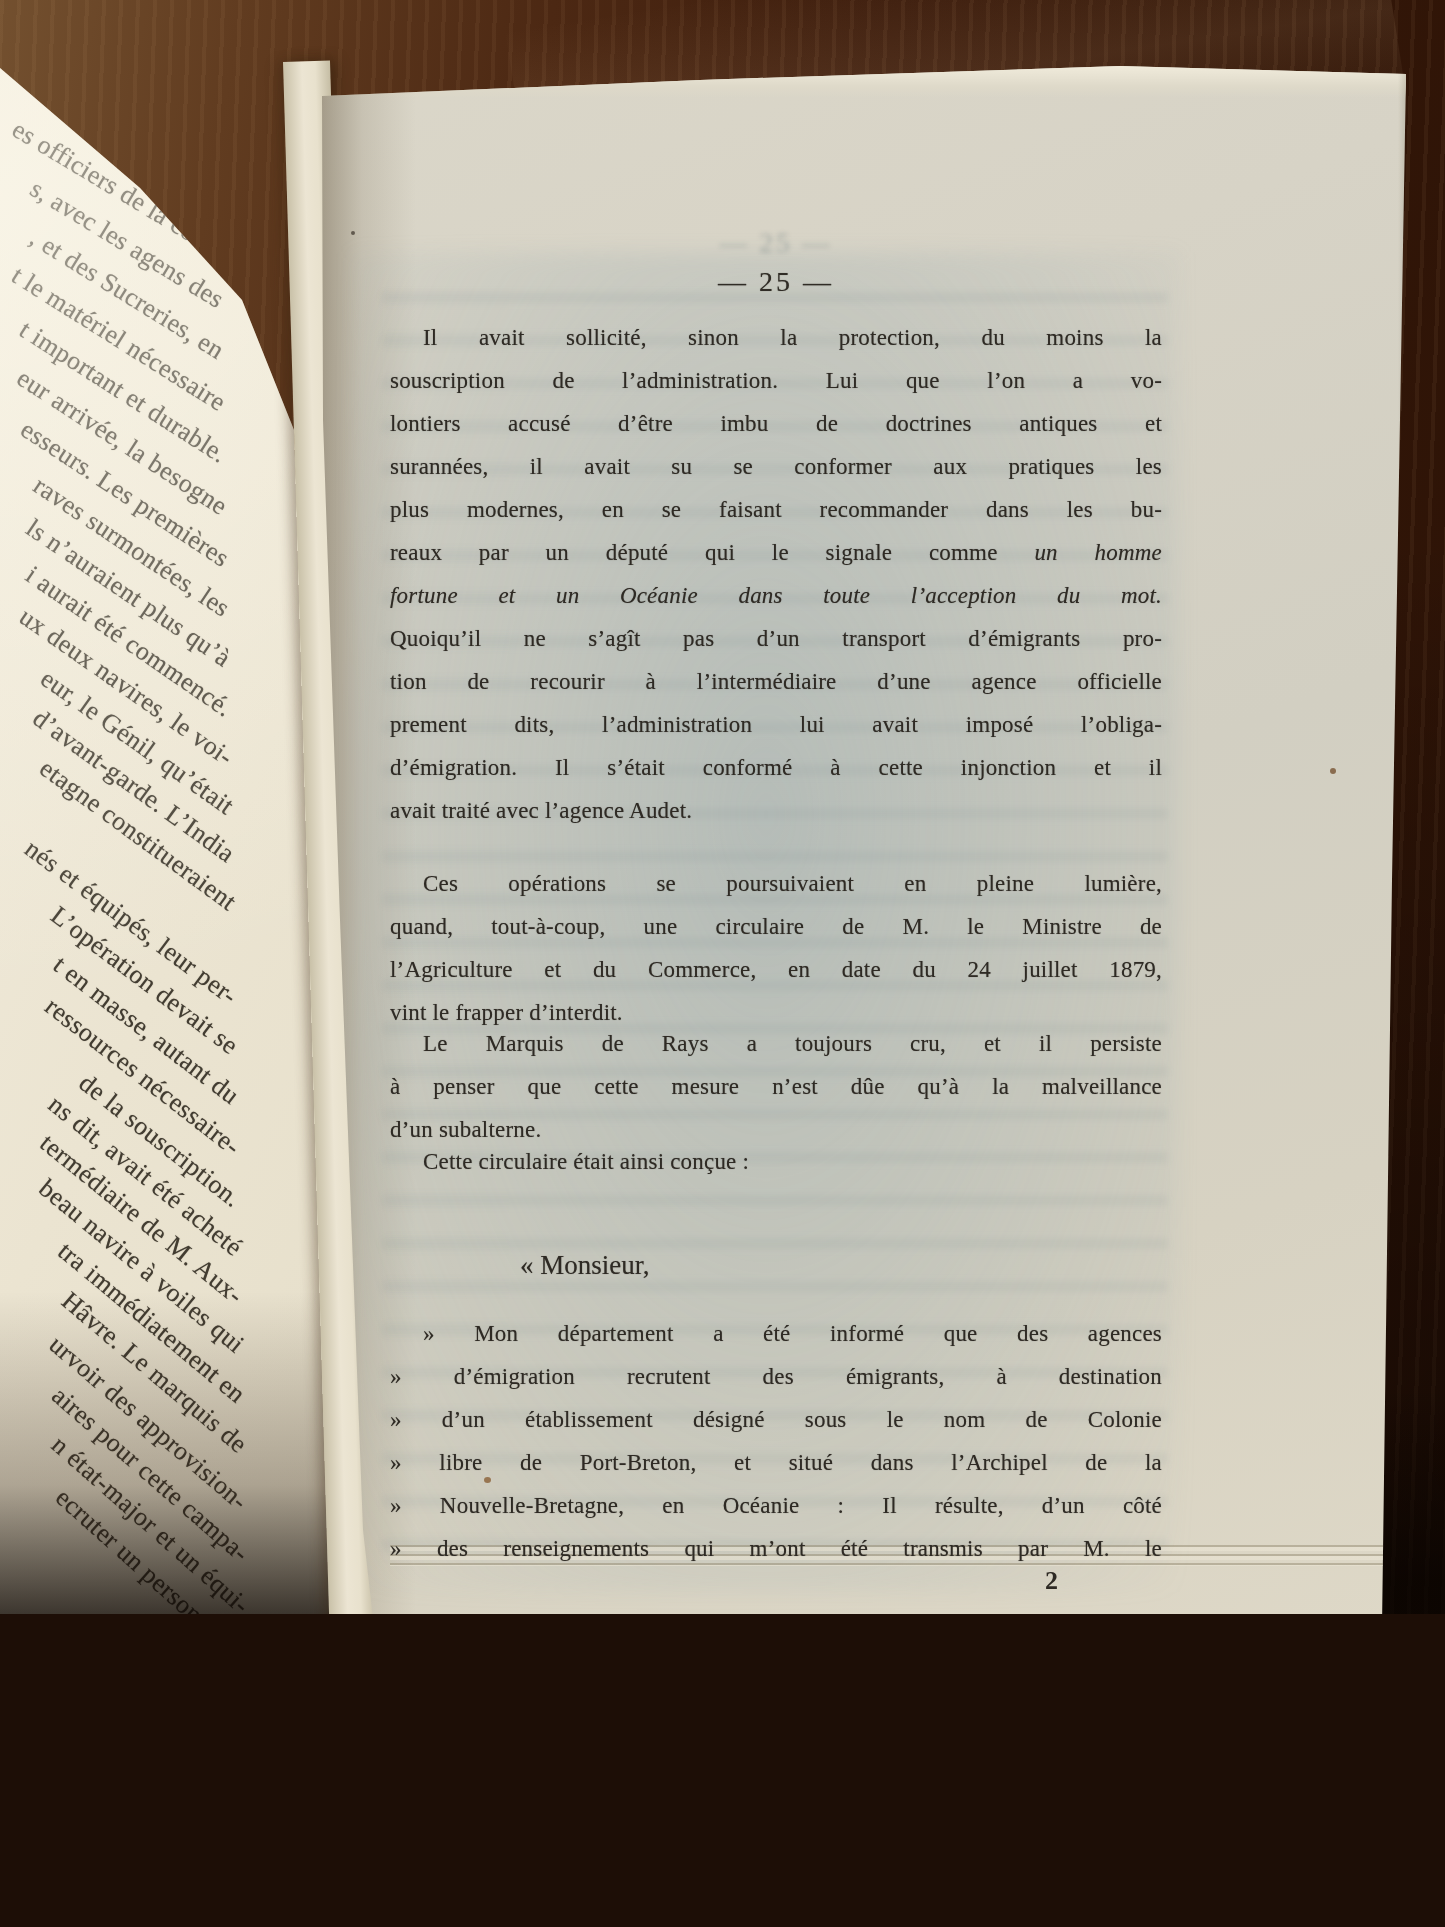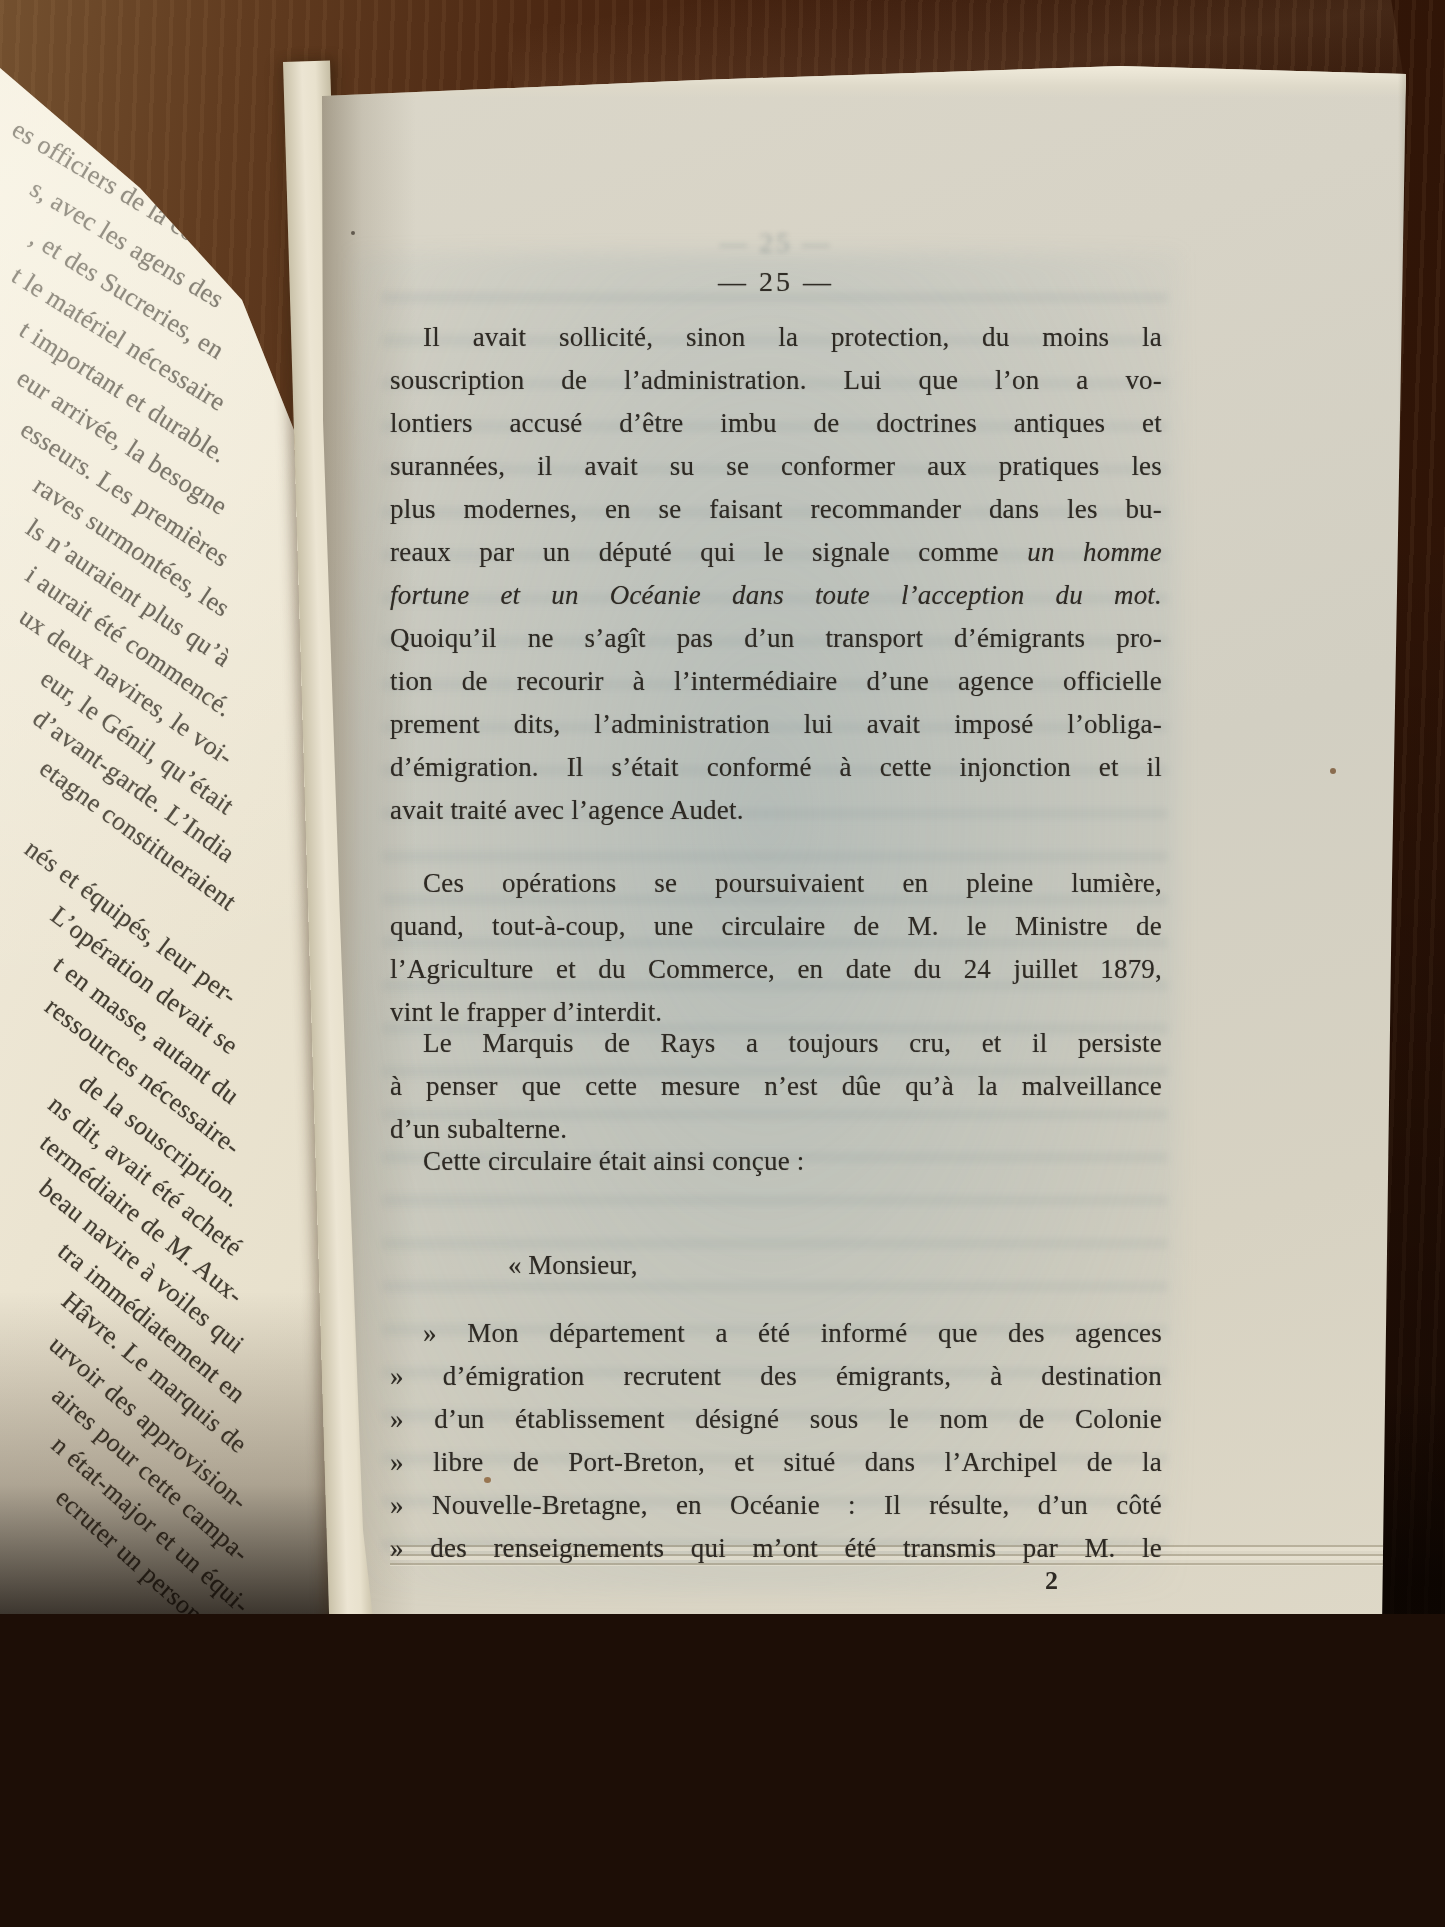--- a/index.html
+++ b/index.html
@@ -50,26 +50,26 @@
   .ghosts{position:absolute;left:382px;top:292px;width:786px;height:1270px;
         background:repeating-linear-gradient(180deg,rgba(104,124,131,0.17) 0 11px,rgba(104,124,131,0.02) 11px 43px);
         filter:blur(3px);opacity:0.55;}
   .ghost-num{position:absolute;left:390px;top:228px;width:772px;text-align:center;
         font-size:27px;color:rgba(104,122,126,0.85);filter:blur(2.5px);opacity:0.55;letter-spacing:3px;}
   
   .text-col{position:absolute;left:390px;top:0;width:772px;color:#2e2a24;}
   .page-num{position:absolute;left:0;top:266px;width:100%;text-align:center;
         font-size:28px;letter-spacing:3px;color:#302c26;text-shadow:0 0 1px rgba(48,44,38,0.5);}
   .para{position:absolute;left:0;width:100%;}
-  .tline{font-size:27px;line-height:43px;text-align:justify;text-align-last:justify;
+  .tline{font-size:23px;line-height:43px;text-align:justify;text-align-last:justify;
         letter-spacing:0.2px;text-shadow:0 0 1px rgba(46,42,36,0.45);}
   .tline.noflush{text-align-last:left;}
   .tline.indent{text-indent:33px;}
   .it{font-style:italic;}
-  .salutation{position:absolute;left:0;top:1244px;width:100%;padding-left:118px;box-sizing:border-box;
+  .salutation{position:absolute;left:12px;top:1244px;width:100%;padding-left:118px;box-sizing:border-box;
         font-size:27px;line-height:43px;text-shadow:0 0 1px rgba(46,42,36,0.45);}
   .signature{position:absolute;left:655px;top:1566px;font-size:26px;font-weight:bold;color:#2e2a24;}
   .fox{position:absolute;border-radius:50%;}
 </style>
 </head>
 <body>
 
 <div class="canvas">
   <div class="wood"></div>
   <div class="streak"></div>

